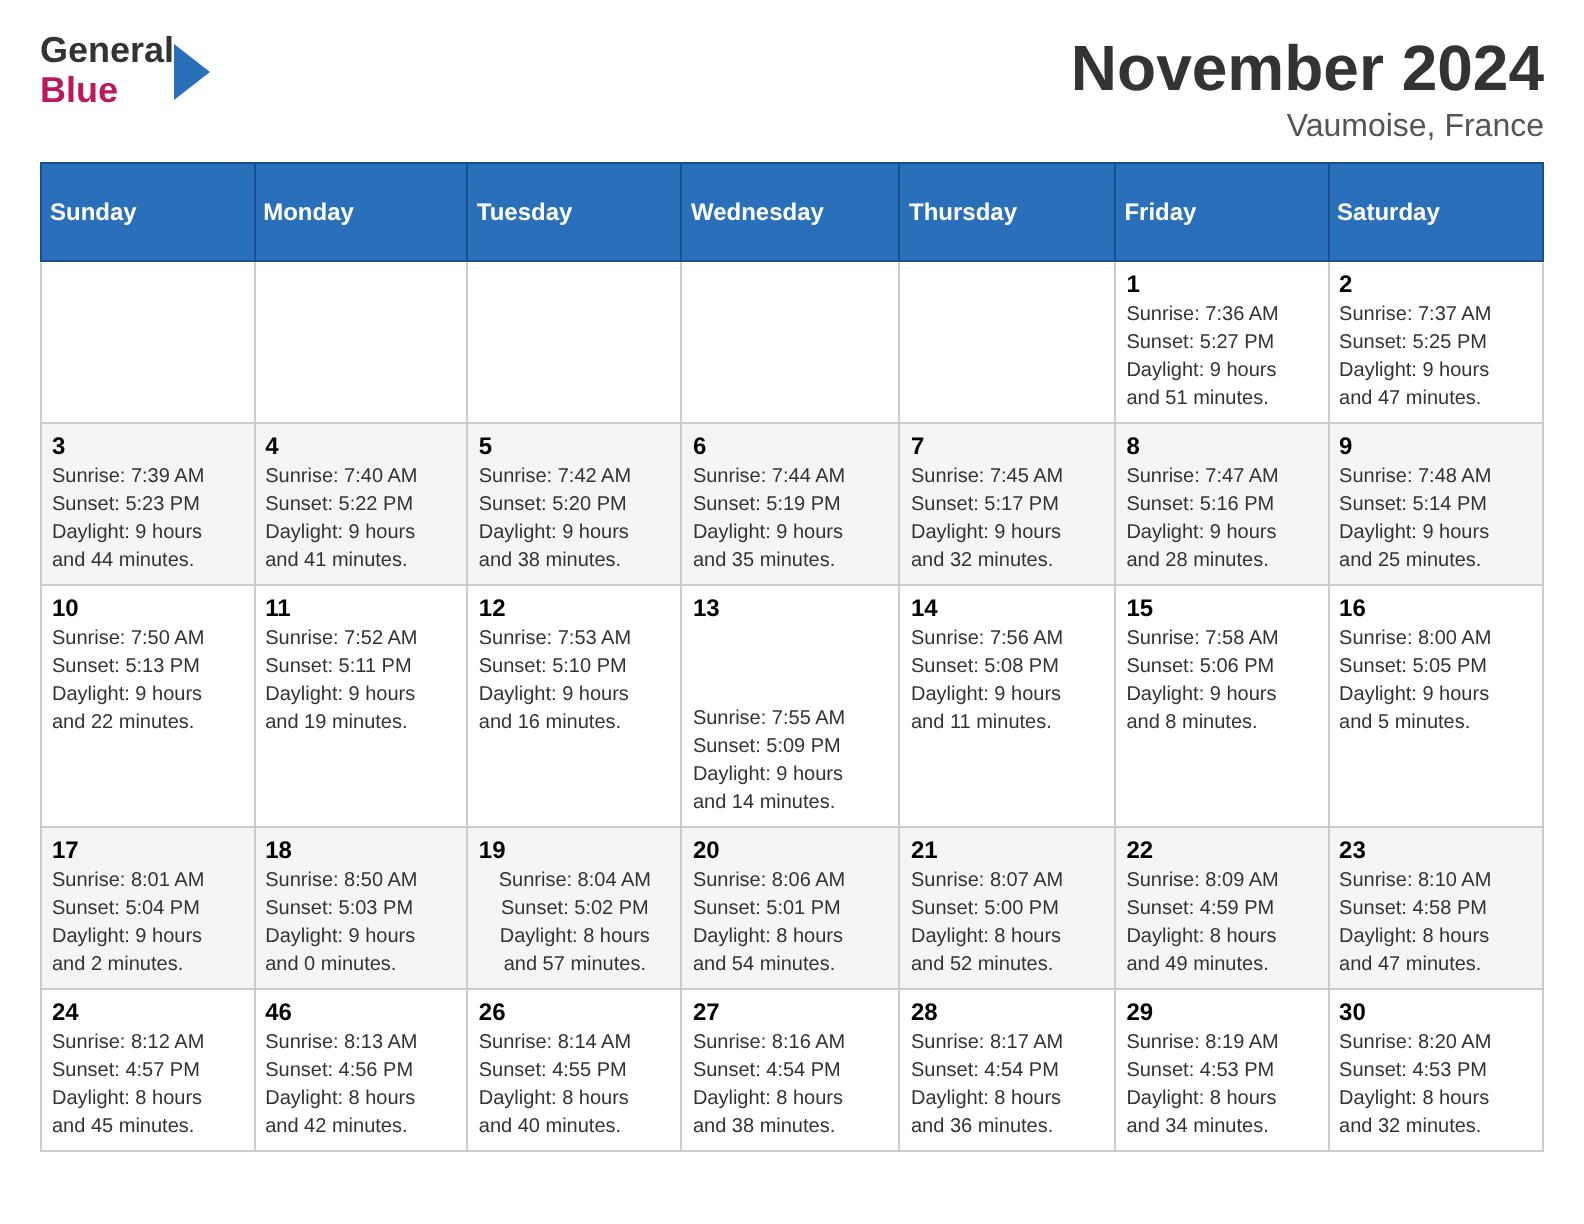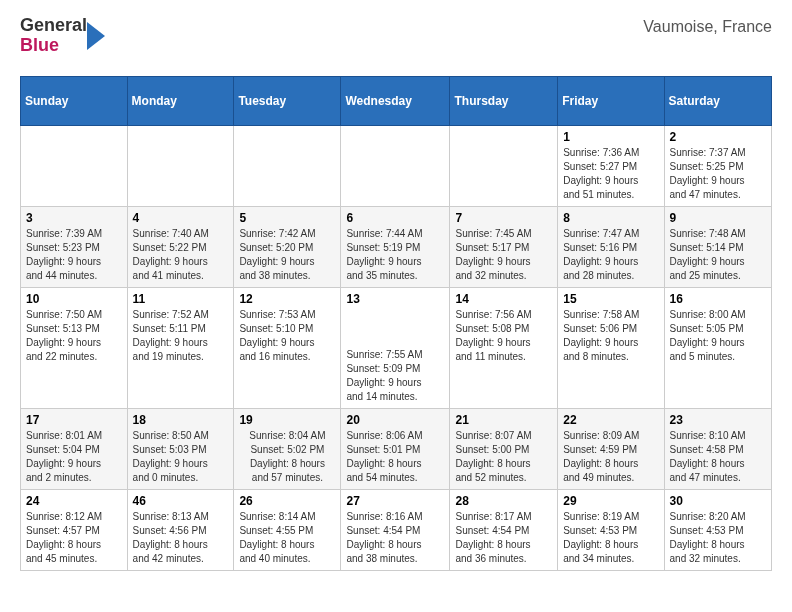--- a/index.html
+++ b/index.html
@@ -11,21 +11,21 @@
       overflow: hidden;
     }
     .page {
       width: 792px;
       padding: 16px 20px 10px 20px;
     }
     .header-top {
       display: flex;
       justify-content: space-between;
       align-items: flex-start;
-      margin-bottom: 20px;
+      margin-bottom: 8px;
     }
     .logo {
       display: flex;
       align-items: center;
     }
     .title-area {
       text-align: right;
     }
     .month-title {
       font-size: 32px;
@@ -83,20 +83,21 @@
   <div class="header-top">
     <div class="logo">
         <div style="display: flex; align-items: center; gap: 0px;">
           <div style="font-size: 18px; font-weight: bold; line-height: 1.1; color: rgb(51, 51, 51);"><span style="color:#333;">General</span><br><span style="color:#be185d;">Blue</span></div>
           <svg width="18" height="36" viewBox="0 0 18 36">
             <polygon points="0,4 18,18 0,32" fill="#2a6fba"></polygon>
           </svg>
         </div>
       </div>
     <div class="title-area">
+      <div class="month-title">November 2024</div>
       <div class="location">Vaumoise, France</div>
     </div>
   </div>
 
   <table class="calendar">
     <thead>
       <tr>
         <th>Sunday</th>
         <th>Monday</th>
         <th>Tuesday</th>

